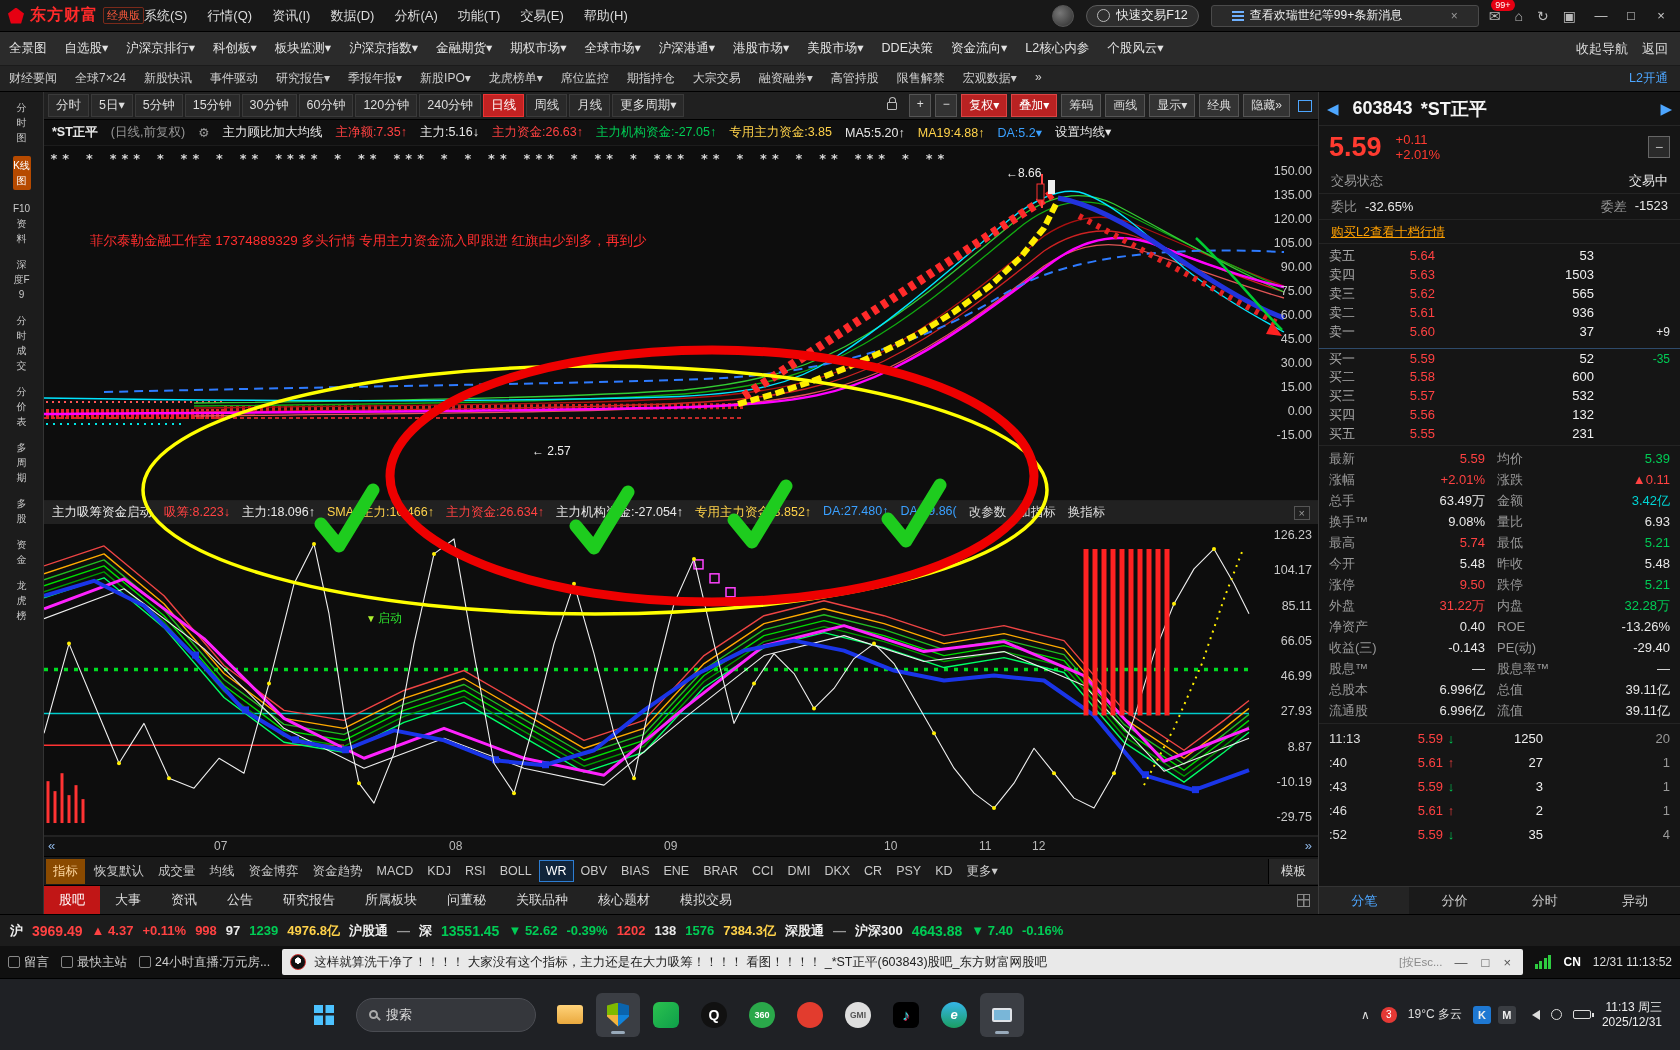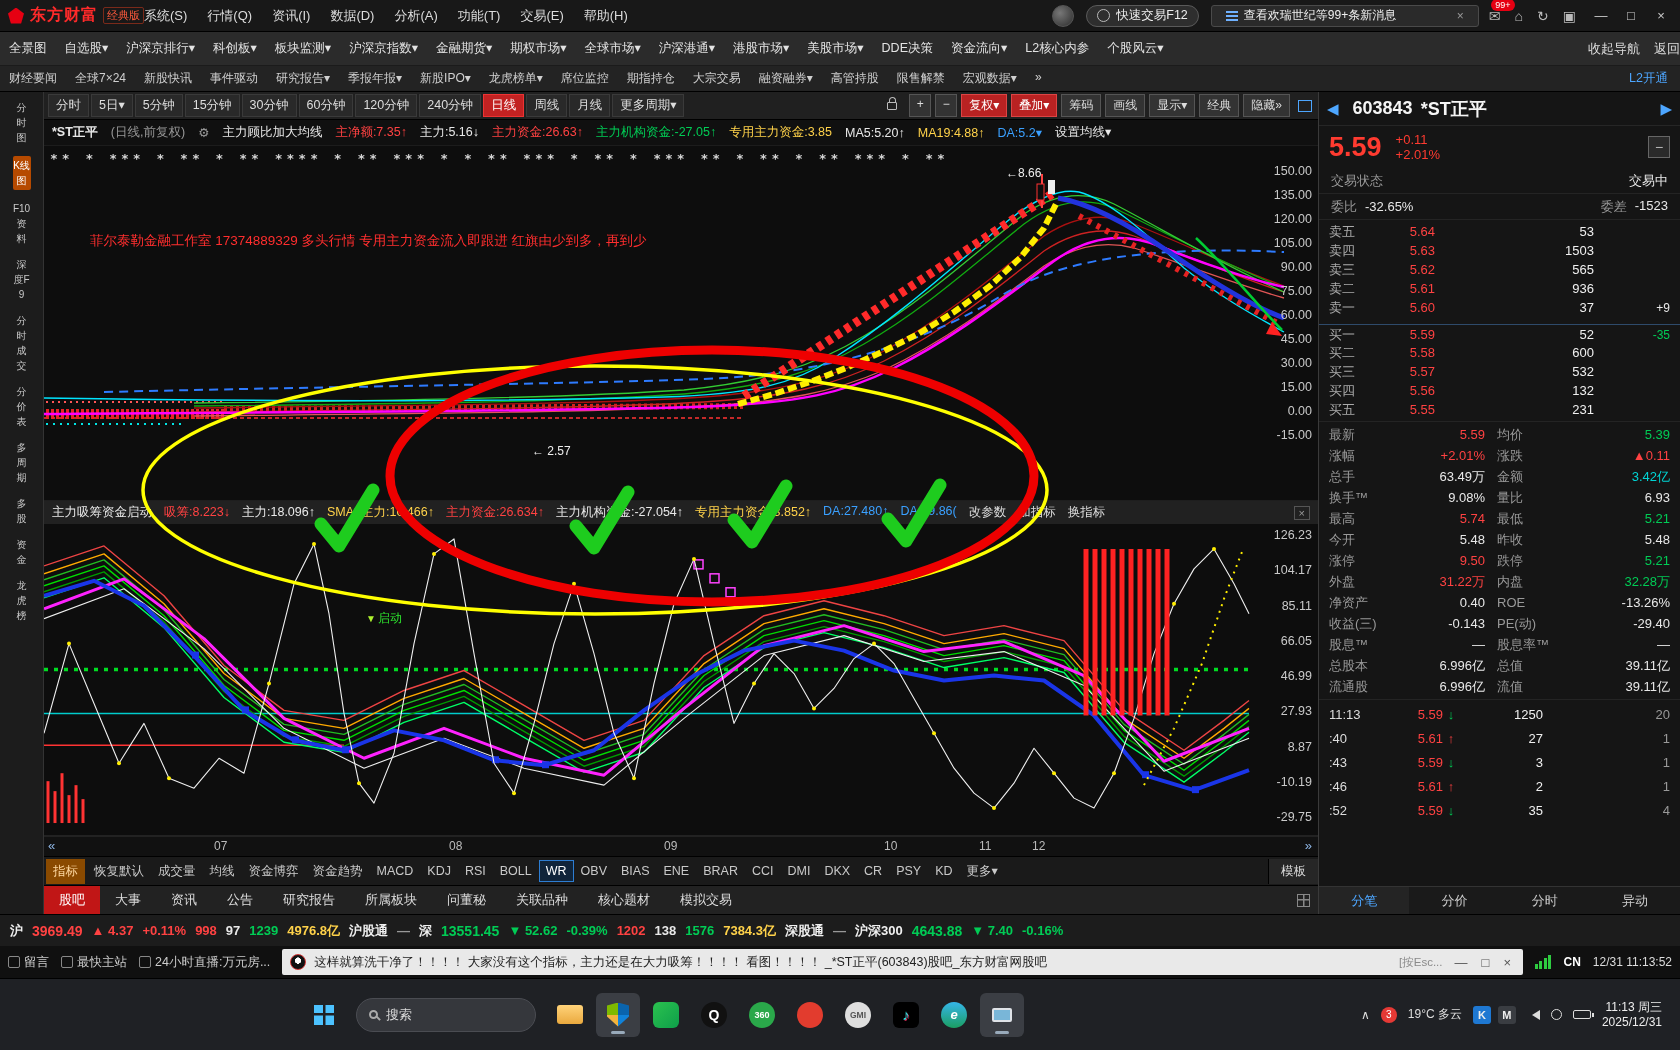--- a/index.html
+++ b/index.html
@@ -14,37 +14,37 @@
   
   .titlebar{position:absolute;left:0;top:0;width:100%;height:32px;background:#181818;display:flex;align-items:center;border-bottom:1px solid #000;}
   .logo-mark{width:16px;height:16px;margin:0 6px 0 8px;background:#e60012;clip-path:polygon(50% 0,100% 38%,82% 100%,18% 100%,0 38%);}
   .logo-text{color:#ff2a2a;font-weight:bold;font-size:16px;letter-spacing:1px}
   .edition{color:#ff5a3c;font-size:11px;margin-left:5px;border:1px solid #7a2a1a;padding:0 3px;border-radius:2px}
   .menus{display:flex;gap:20px;font-size:13px;color:#ddd}
   .menus span{white-space:nowrap}
   .assistant{width:22px;height:22px;border-radius:50%;background:radial-gradient(circle at 35% 35%,#777,#2c2c2c);margin-left:auto;border:1px solid #555}
   .quick-pill{display:flex;align-items:center;gap:6px;height:22px;border:1px solid #5a5a5a;background:#2e2e2e;border-radius:12px;padding:0 10px;margin:0 12px;color:#eee;font-size:12.5px}
   .coin{width:13px;height:13px;border-radius:50%;border:1.5px solid #bbb}
-  .search-box{display:flex;align-items:center;width:268px;height:22px;background:#2a2a2a;border:1px solid #4a4a4a;border-radius:3px;padding:0 14px;gap:6px}
+  .search-box{display:flex;align-items:center;width:268px;height:22px;background:#2a2a2a;border:1px solid #4a4a4a;border-radius:3px;padding:0 20px;gap:6px}
   .list-ic{width:12px;height:10px;background:repeating-linear-gradient(#6fb1ff 0 2px,transparent 2px 4px)}
   .search-box .txt{flex:1;color:#eee;font-size:12px;white-space:nowrap;overflow:hidden}
   .search-box .x{color:#999;font-size:12px}
   .tb-icons{display:flex;align-items:center;gap:14px;margin:0 10px;color:#bbb;font-size:14px}
   .mail-wrap{position:relative}
   .mail-badge{position:absolute;top:-9px;right:-14px;background:#e60012;color:#fff;font-size:9px;border-radius:7px;padding:0 4px;line-height:12px}
   .win-ctrls{display:flex;align-items:center;gap:0;margin-right:4px}
   .win-ctrls span{width:30px;text-align:center;color:#ccc;font-size:13px}
 
   
   .nav{position:absolute;left:0;width:100%;display:flex;align-items:center;background:#2b2b2b;}
   .nav1{top:32px;height:34px;border-bottom:1px solid #1b1b1b}
   .nav2{top:66px;height:26px;background:#232323;border-bottom:1px solid #000}
   .nav .itm{padding:0 9px;font-size:12.5px;color:#e3e3e3;white-space:nowrap}
   .nav2 .itm{font-size:12px;color:#cfcfcf}
-  .nav-right{margin-left:auto;display:flex;gap:14px;color:#ddd}
+  .nav-right{margin-left:auto;display:flex;gap:14px;padding-right:12px;color:#ddd}
   .l2-open{margin-left:auto;padding-right:12px;color:#4da6ff;font-size:12.5px}
 
   
   .sidebar{position:absolute;left:0;top:92px;width:44px;height:822px;background:#1c1c1c;border-right:1px solid #333;display:flex;flex-direction:column;align-items:center;padding-top:8px;gap:11px;overflow:hidden}
   .side-itm{width:18px;font-size:10px;line-height:15px;text-align:center;word-break:break-all;color:#c9c9c9;white-space:normal}
   .side-itm.active{background:#b64a00;color:#fff;border-radius:2px;padding:2px 0}
 
   
   .toolbar{position:absolute;left:44px;top:92px;width:1274px;height:28px;background:#202020;display:flex;align-items:center;border-bottom:1px solid #000;padding-left:4px}
   .ptab{border:1px solid #3a3a3a;background:#292929;color:#ddd;font-size:12.5px;padding:2px 7px;margin-right:2px;white-space:nowrap}
@@ -573,20 +573,21 @@
         </span>
     </div>
     <div class="q-row">
       <span class="lab">委比</span>
       <span class="val gr">-32.65%</span>
       <span class="right">
         <span class="lab">委差</span>
         <span class="val gr">-1523</span>
       </span>
     </div>
+    <button class="q-l2">购买L2查看十档行情</button>
     <div class="orders">
         <div class="o-row">
         <span class="n">卖五</span>
         <span class="p">5.64</span>
         <span class="q">53</span>
         <span class="x"></span>
       </div>
         <div class="o-row">
         <span class="n">卖四</span>
         <span class="p">5.63</span>

